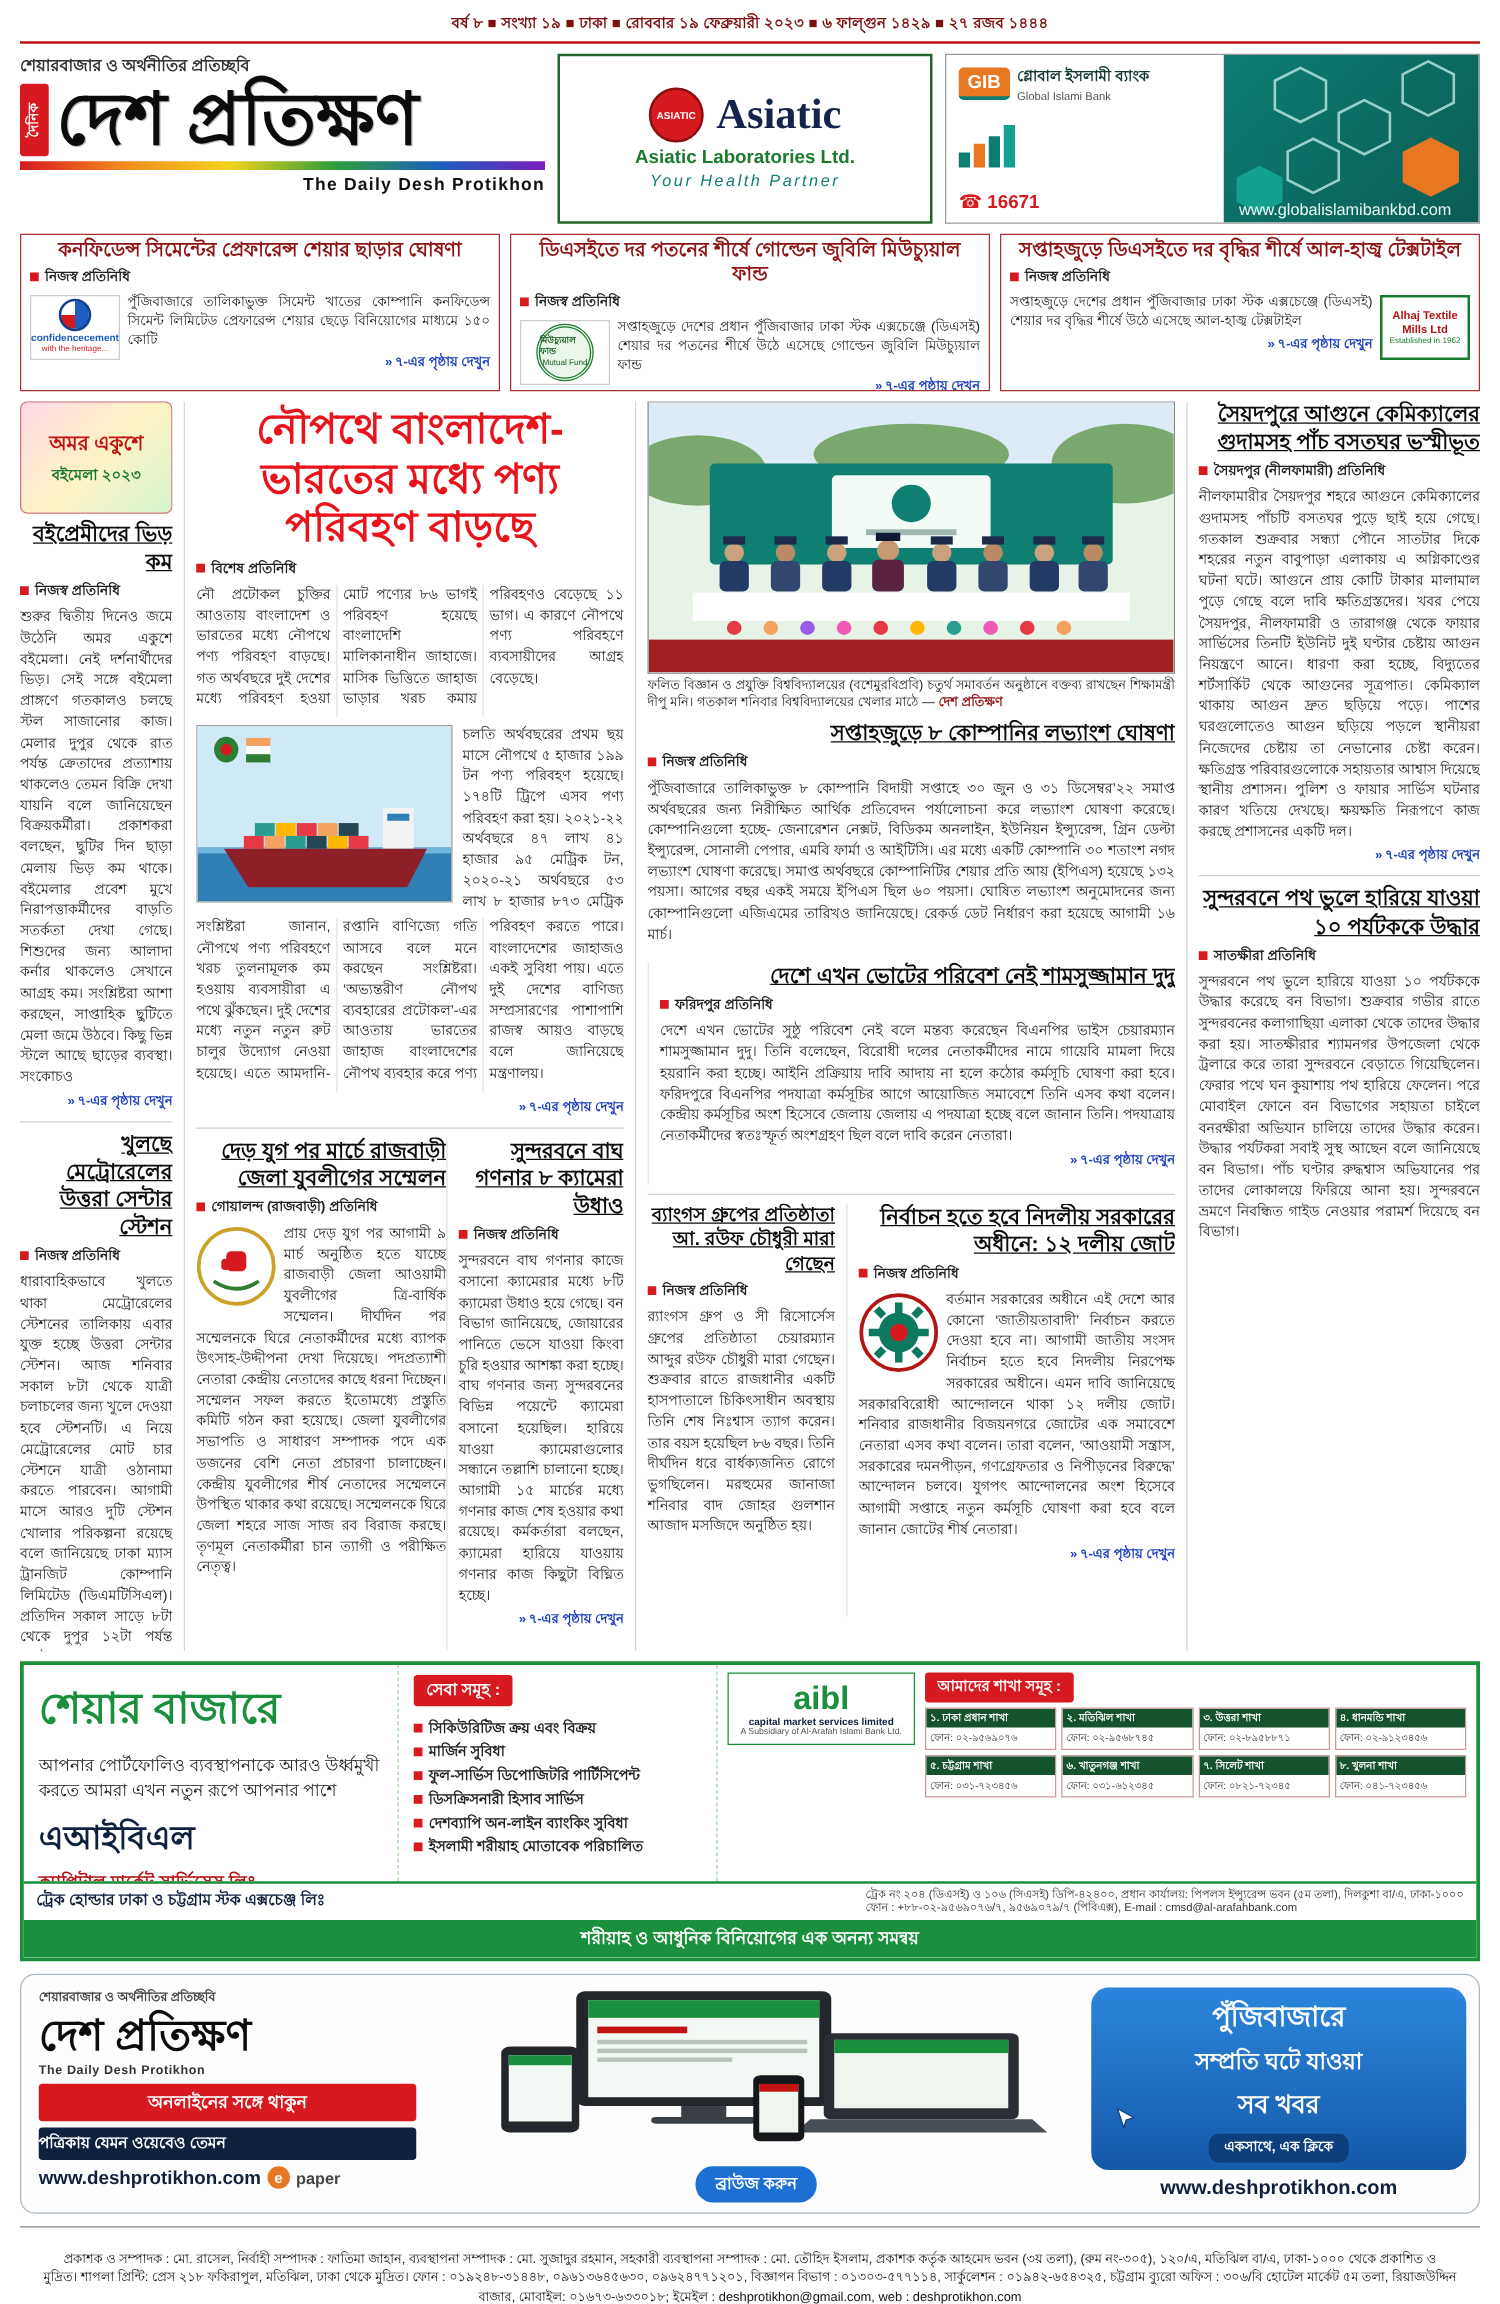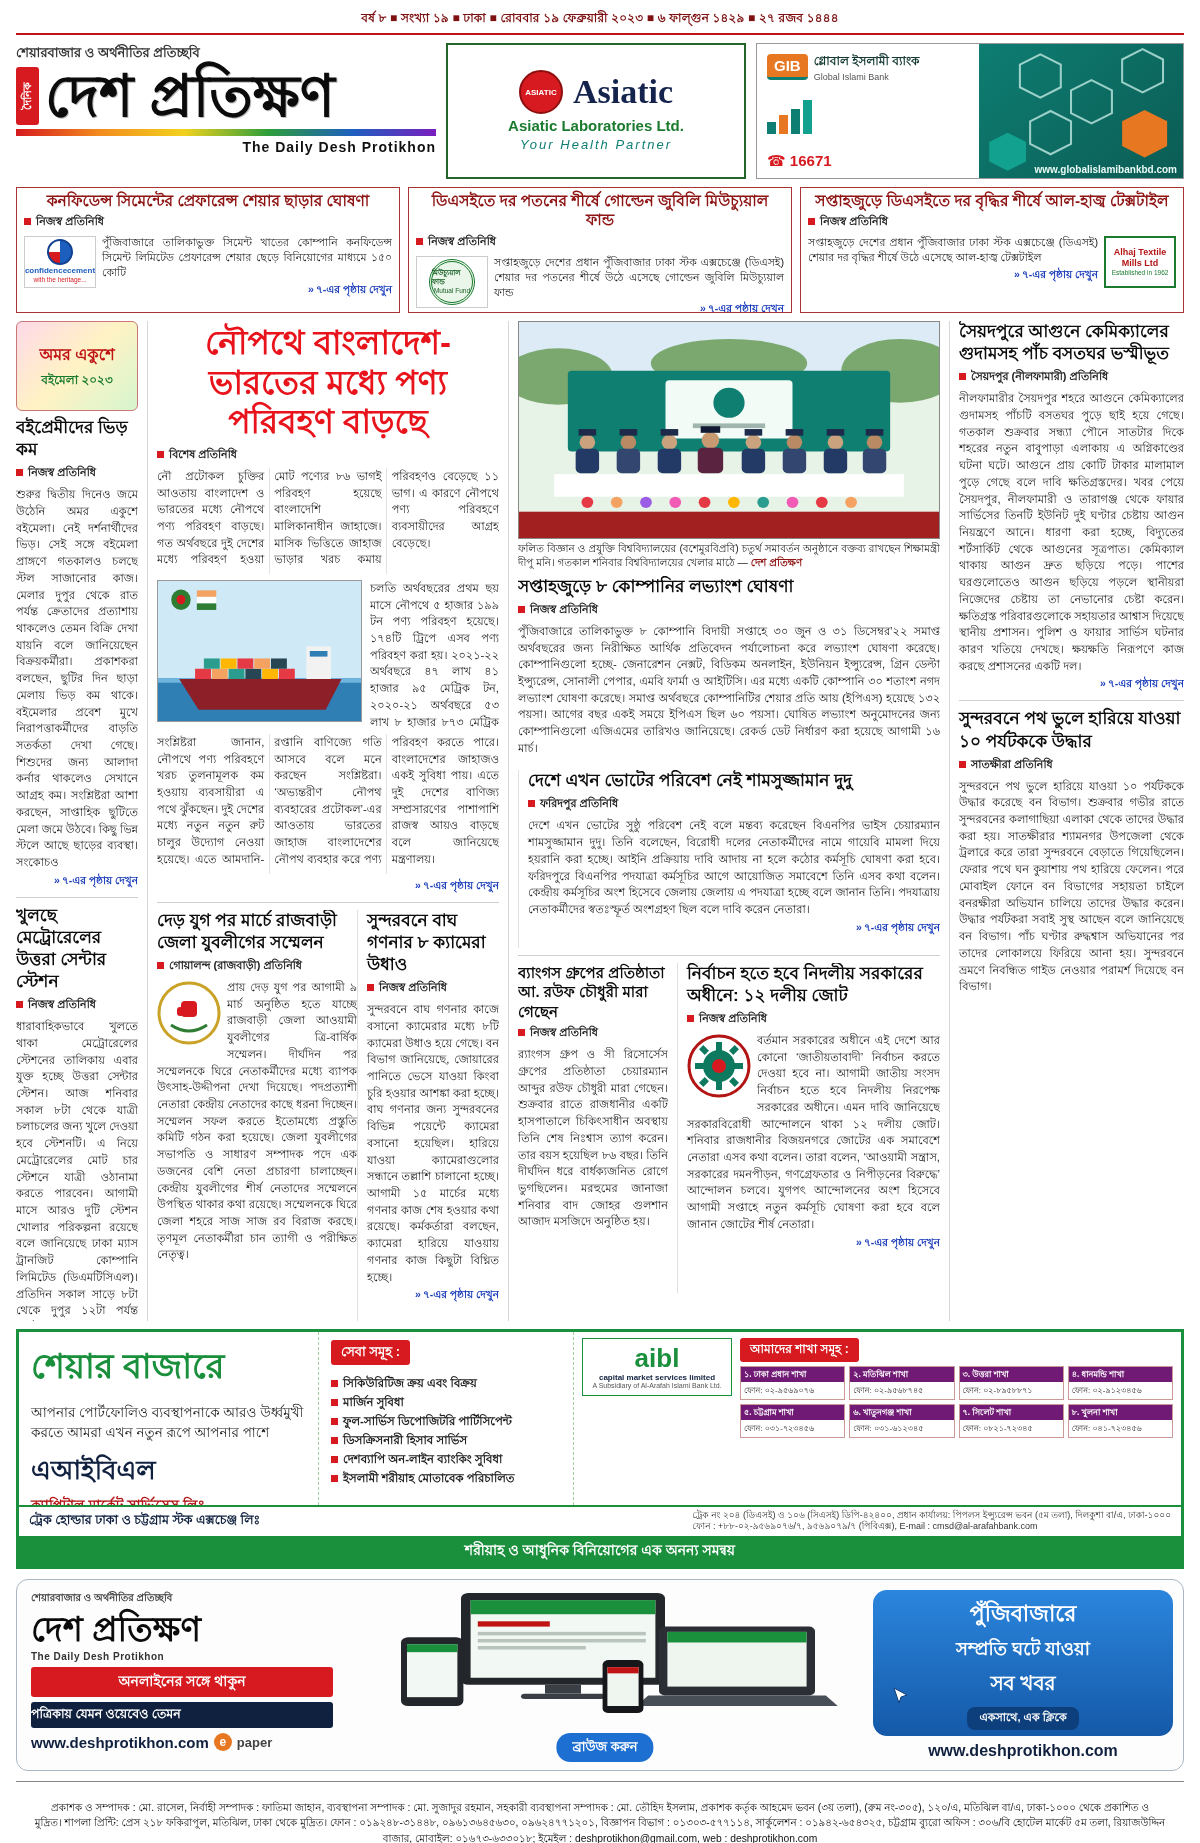--- a/index.html
+++ b/index.html
@@ -49,21 +49,21 @@
   .gib-en { font-size: 9px; color: #555; }
   .gib-bars { display: flex; align-items: flex-end; gap: 3px; height: 34px; }
   .gib-bars i { width: 9px; background: #0e7d72; display: block; }
   .gib-bars i:nth-child(2){height:55%;background:#e87722}
   .gib-bars i:nth-child(1){height:35%}
   .gib-bars i:nth-child(3){height:75%}
   .gib-bars i:nth-child(4){height:100%;background:#12a08f}
   .gib-hotline { font-size: 15px; font-weight: bold; color: #d61a1f; }
   .gib-right { flex: 1; background: linear-gradient(135deg,#0e7d72,#0b5c54); position: relative; }
   .gib-right svg { width: 100%; height: 100%; }
-  .gib-web { position: absolute; bottom: 3px; right: 6px; font-size: 10px; color: #eafaf6; font-weight: bold; }
+  .gib-web { position: absolute; bottom: 3px; right: 22px; font-size: 13px; color: #eafaf6; }
 
   
   .briefs { display: flex; gap: 8px; height: 126px; margin-top: 2px; }
   .brief { flex: 1; border: 1px solid #a33; padding: 3px 7px; overflow: hidden; }
   .brief-title { color: #8e1414; font-weight: bold; font-size: 15.5px; line-height: 1.25; text-align: center; }
   .byline { font-size: 11px; font-weight: bold; color: #222; margin: 3px 0; }
   .sq { display: inline-block; width: 7px; height: 7px; background: #d61a1f; margin-right: 5px; }
   .brief-body { font-size: 10.8px; line-height: 1.38; text-align: justify; color: #1c1c1c; }
   .blogo { float: left; margin: 1px 6px 2px 0; width: 72px; height: 52px; border: 1px solid #ccc;
     display: flex; flex-direction: column; align-items: center; justify-content: center; background: #fff; }
@@ -84,21 +84,21 @@
 
   
   .main { display: flex; margin-top: 8px; height: 1000px; overflow: hidden; }
   .col { overflow: hidden; }
   .col + .col { border-left: 1px solid #d7d7d7; padding-left: 9px; margin-left: 9px; }
   .col-left { width: 122px; }
   .col-center { width: 352px; }
   .col-mid { width: 432px; }
   .col-right { flex: 1; }
 
-  .a-title { font-weight: bold; font-size: 17px; line-height: 1.3; text-align: left; color: #0d0d0d; margin-bottom: 2px; }
+  .a-title { font-weight: bold; font-size: 17px; line-height: 1.3; text-align: right; color: #0d0d0d; margin-bottom: 2px; text-decoration: underline; }
   .a-body { font-size: 11.3px; line-height: 1.48; text-align: justify; color: #1c1c1c; }
   .hr { border-top: 1px solid #cfcfcf; margin: 7px 0; }
 
   .ekushe { height: 90px; border: 1px solid #c77; border-radius: 6px; margin-bottom: 6px;
     background: linear-gradient(135deg,#ffd9e8,#fff3c4,#d6f5cf);
     display: flex; flex-direction: column; align-items: center; justify-content: center; gap: 2px; }
   .ek1 { font-size: 16px; font-weight: bold; color: #c01414; }
   .ek2 { font-size: 12px; font-weight: bold; color: #1a7a2e; }
 
   .lead-title { color: #e8131b; font-size: 33px; font-weight: bold; line-height: 1.2; text-align: center; margin: 2px 0 4px 0; }
@@ -139,21 +139,21 @@
   .sa-services li { list-style: none; font-size: 11.6px; font-weight: bold; color: #222; margin: 4px 0; line-height: 1.3; }
   .sa-right { flex: 1; padding: 6px 8px; display: flex; gap: 8px; }
   .aibl-box { width: 150px; border: 1px solid #1a8f3c; padding: 6px; text-align: center; align-self: flex-start; }
   .aibl-word { font-size: 26px; font-weight: bold; color: #1a8f3c; line-height: 1; }
   .aibl-sub { font-size: 8px; color: #10203f; font-weight: bold; margin-top: 2px; }
   .aibl-sub2 { font-size: 7px; color: #555; }
   .branches { flex: 1; }
   .sa-branches-title { background: #d61a1f; color: #fff; font-weight: bold; font-size: 12px; padding: 2px 10px; display: inline-block; border-radius: 3px; margin-bottom: 4px; }
   .branch-grid { display: grid; grid-template-columns: repeat(4, 1fr); gap: 4px; }
   .branch { border: 1px solid #c99; font-size: 8px; overflow: hidden; }
-  .branch-h { background: #701a75; color: #fff; font-weight: bold; padding: 1px 3px; font-size: 8.2px; white-space: nowrap; }
+  .branch-h { background: #14532d; color: #fff; font-weight: bold; padding: 1px 3px; font-size: 8.2px; white-space: nowrap; }
   .branch-b { padding: 2px 3px; color: #333; }
   .sa-bottom { border-top: 2px solid #1a8f3c; }
   .sa-trekline { display: flex; justify-content: space-between; align-items: center; padding: 3px 10px; gap: 10px; }
   .sa-trek { font-size: 12.5px; font-weight: bold; color: #10203f; white-space: nowrap; }
   .sa-address { font-size: 9px; color: #333; line-height: 1.3; }
   .sa-slogan { background: #1a8f3c; color: #fff; text-align: center; font-size: 14px; font-weight: bold; padding: 3px 0; }
 
   
   .web-banner { border: 1.5px solid #a9b6c4; border-radius: 12px; margin-top: 10px; height: 192px; display: flex; overflow: hidden; background: #fdfdfd; }
   .wb-left { width: 330px; padding: 10px 14px; display: flex; flex-direction: column; gap: 5px; }

